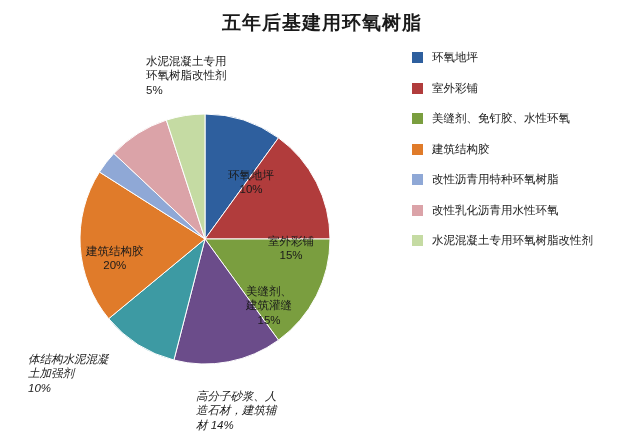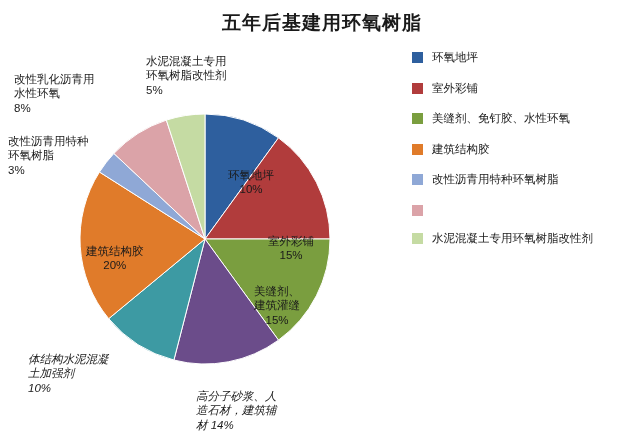--- a/index.html
+++ b/index.html
@@ -101,34 +101,28 @@
           <path d="M 205 205 L 108.69 284.68 A 125 125 0 0 1 99.46 138.02 Z" fill="#e07b2a" stroke="#ffffff" stroke-width="1"></path>
           <path d="M 205 205 L 99.46 138.02 A 125 125 0 0 1 113.88 119.43 Z" fill="#8fa8d6" stroke="#ffffff" stroke-width="1"></path>
           <path d="M 205 205 L 113.88 119.43 A 125 125 0 0 1 166.37 86.12 Z" fill="#dba3a8" stroke="#ffffff" stroke-width="1"></path>
           <path d="M 205 205 L 166.37 86.12 A 125 125 0 0 1 205.00 80.00 Z" fill="#c5dba3" stroke="#ffffff" stroke-width="1"></path>
         </g>
     </svg>
   <div class="slice-label" style="left: 228px; top: 134px;">环氧地坪
 10%</div>
       <div class="slice-label" style="left: 268px; top: 200px;">室外彩铺
 15%</div>
-      <div class="slice-label" style="left: 246px; top: 250px; margin-left: 8px;">美缝剂、
+      <div class="slice-label" style="left: 246px; top: 250px;">美缝剂、
 建筑灌缝
 15%</div>
       <div class="slice-label" style="left: 86px; top: 210px;">建筑结构胶
 20%</div>
       <div class="outer-label" style="left: 146px; top: 20px;">水泥混凝土专用
 环氧树脂改性剂
 5%</div>
-      <div class="outer-label" style="left: 14px; top: 38px;">改性乳化沥青用
-水性环氧
-8%</div>
-      <div class="outer-label" style="left: 8px; top: 100px;">改性沥青用特种
-环氧树脂
-3%</div>
       <div class="outer-label" style="left: 28px; top: 318px; font-style: italic;">体结构水泥混凝
 土加强剂
 10%</div>
       <div class="outer-label" style="left: 196px; top: 355px; font-style: italic;">高分子砂浆、人
 造石材，建筑辅
 材  14%</div>
     </div>
 
   <div id="legend">
       <div class="legend-item">
@@ -146,20 +140,21 @@
       <div class="legend-item">
         <span class="legend-swatch" style="background: rgb(224, 123, 42);"></span>
         <span class="legend-label">建筑结构胶</span>
       </div>
       <div class="legend-item">
         <span class="legend-swatch" style="background: rgb(143, 168, 214);"></span>
         <span class="legend-label">改性沥青用特种环氧树脂</span>
       </div>
       <div class="legend-item">
         <span class="legend-swatch" style="background: rgb(219, 163, 168);"></span>
+        <span class="legend-label">改性乳化沥青用水性环氧</span>
       </div>
       <div class="legend-item">
         <span class="legend-swatch" style="background: rgb(197, 219, 163);"></span>
         <span class="legend-label">水泥混凝土专用环氧树脂改性剂</span>
       </div>
     </div>
 
 </div>
 
 </body></html>

